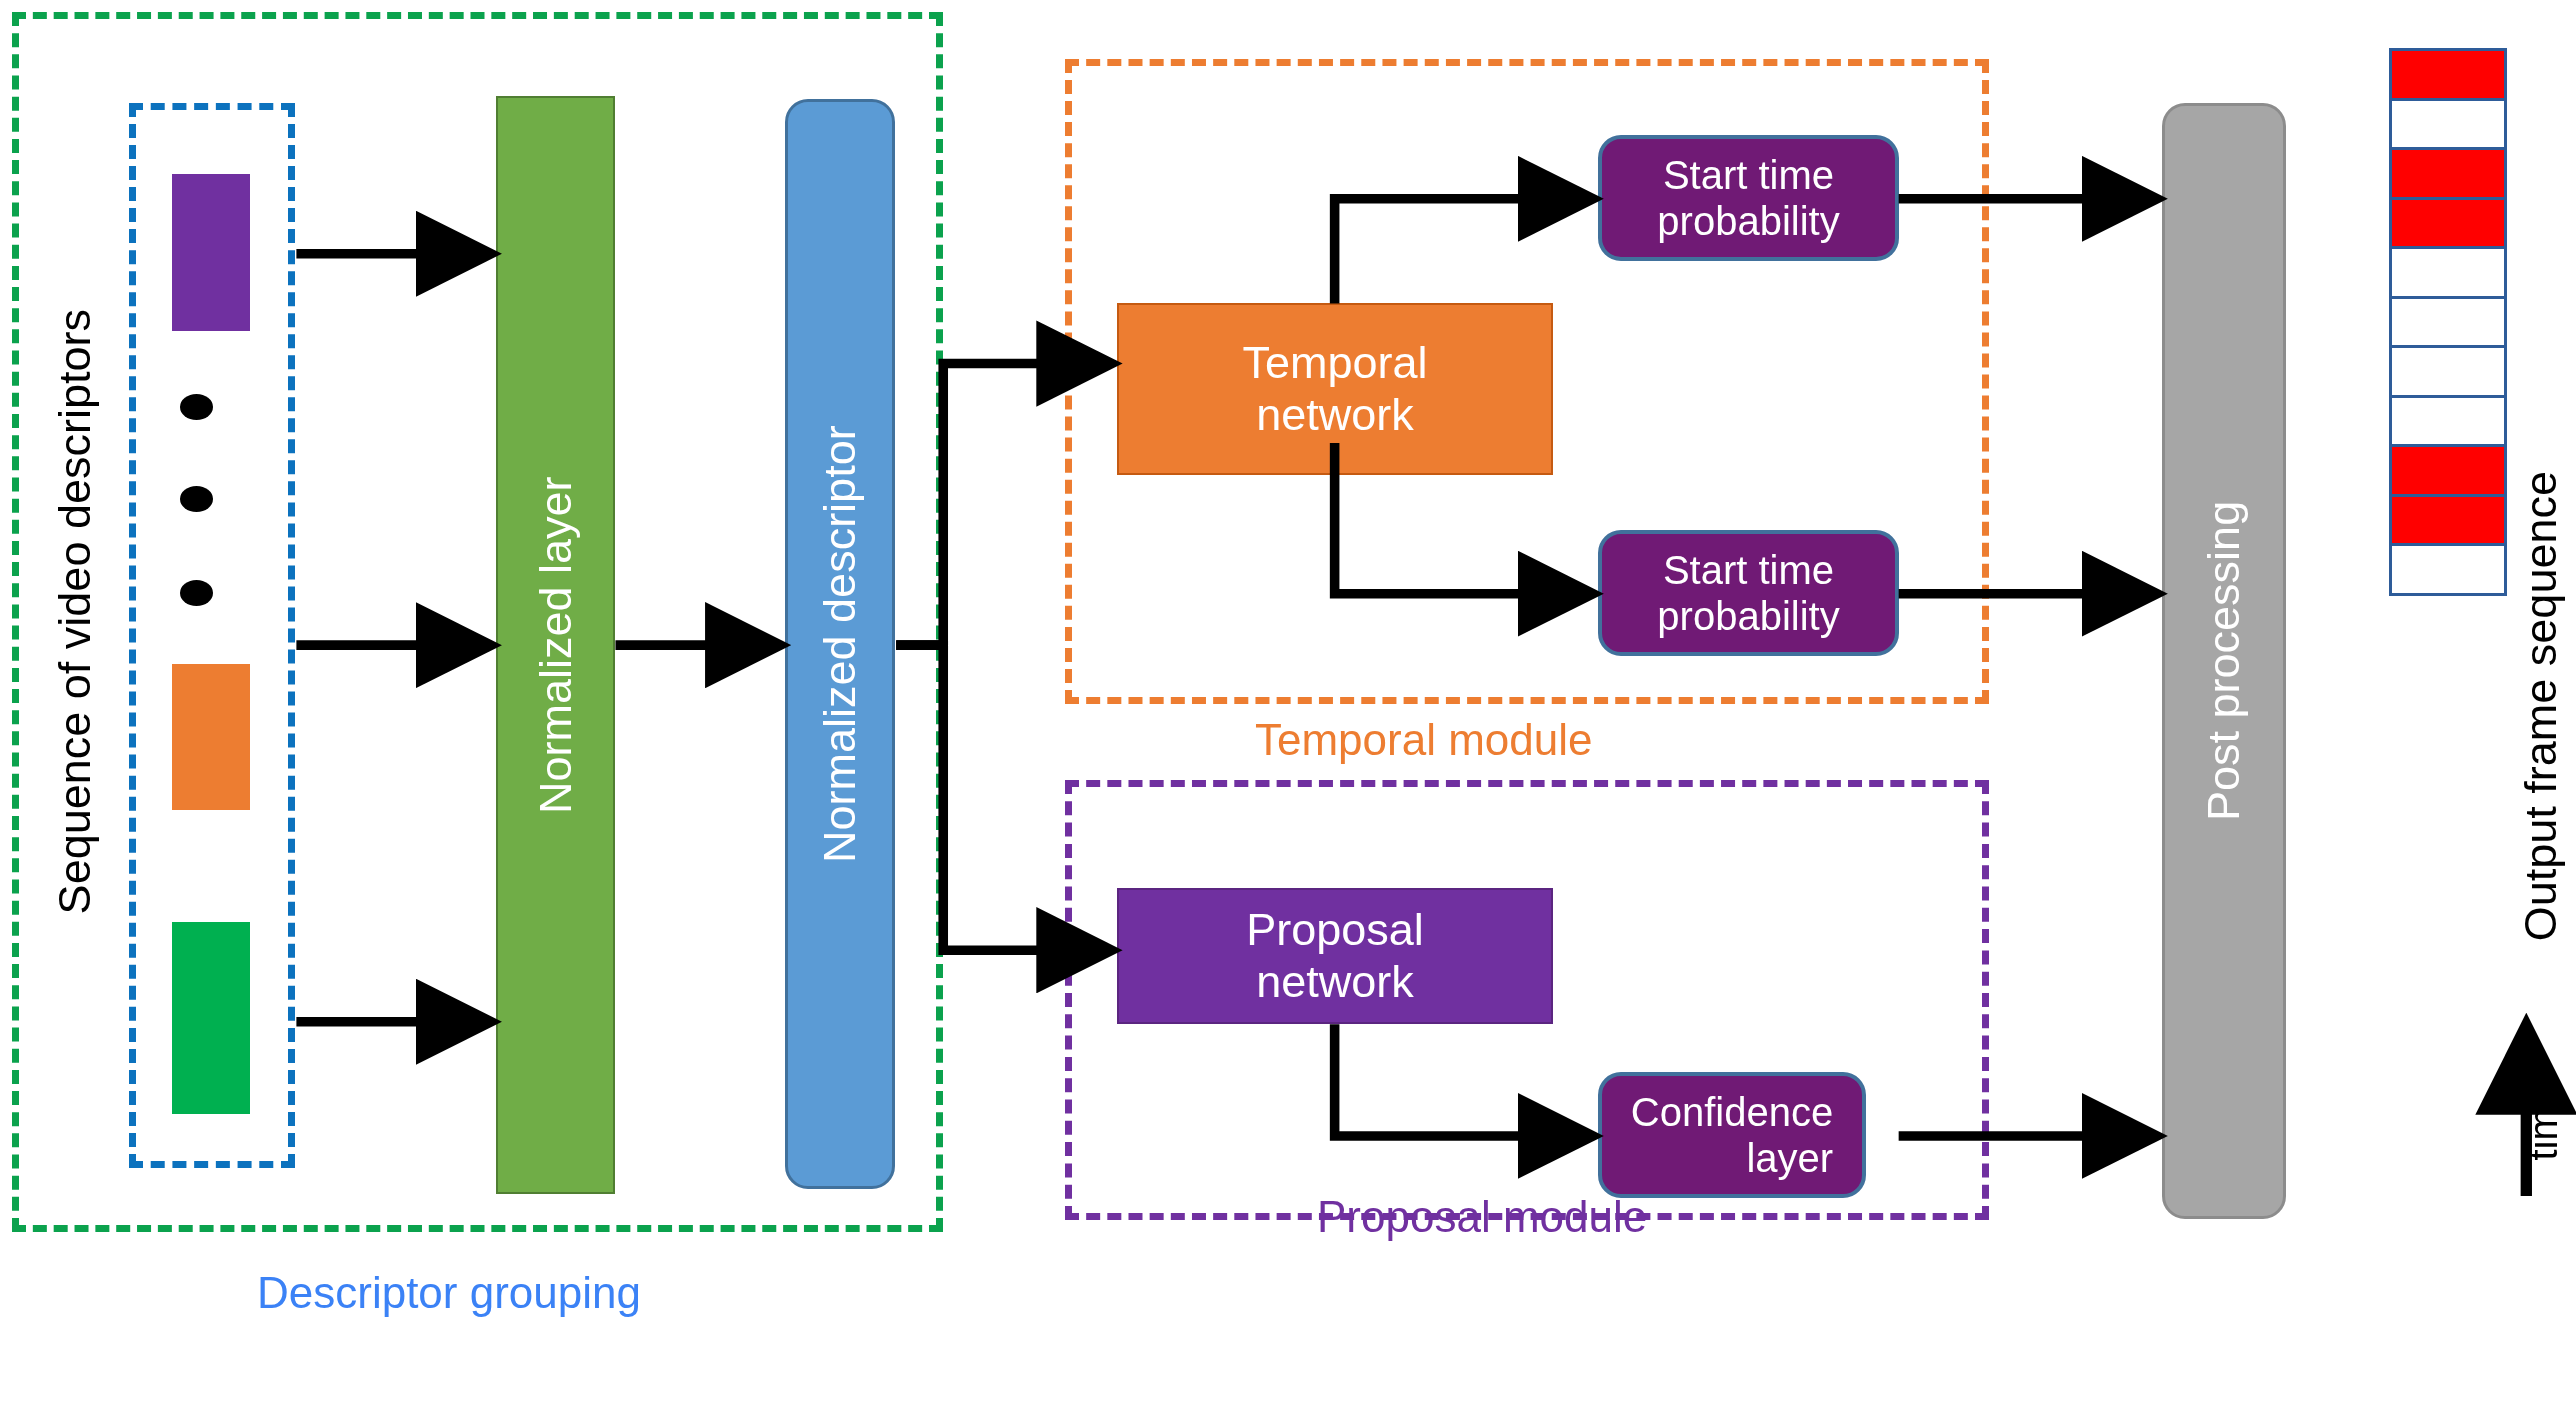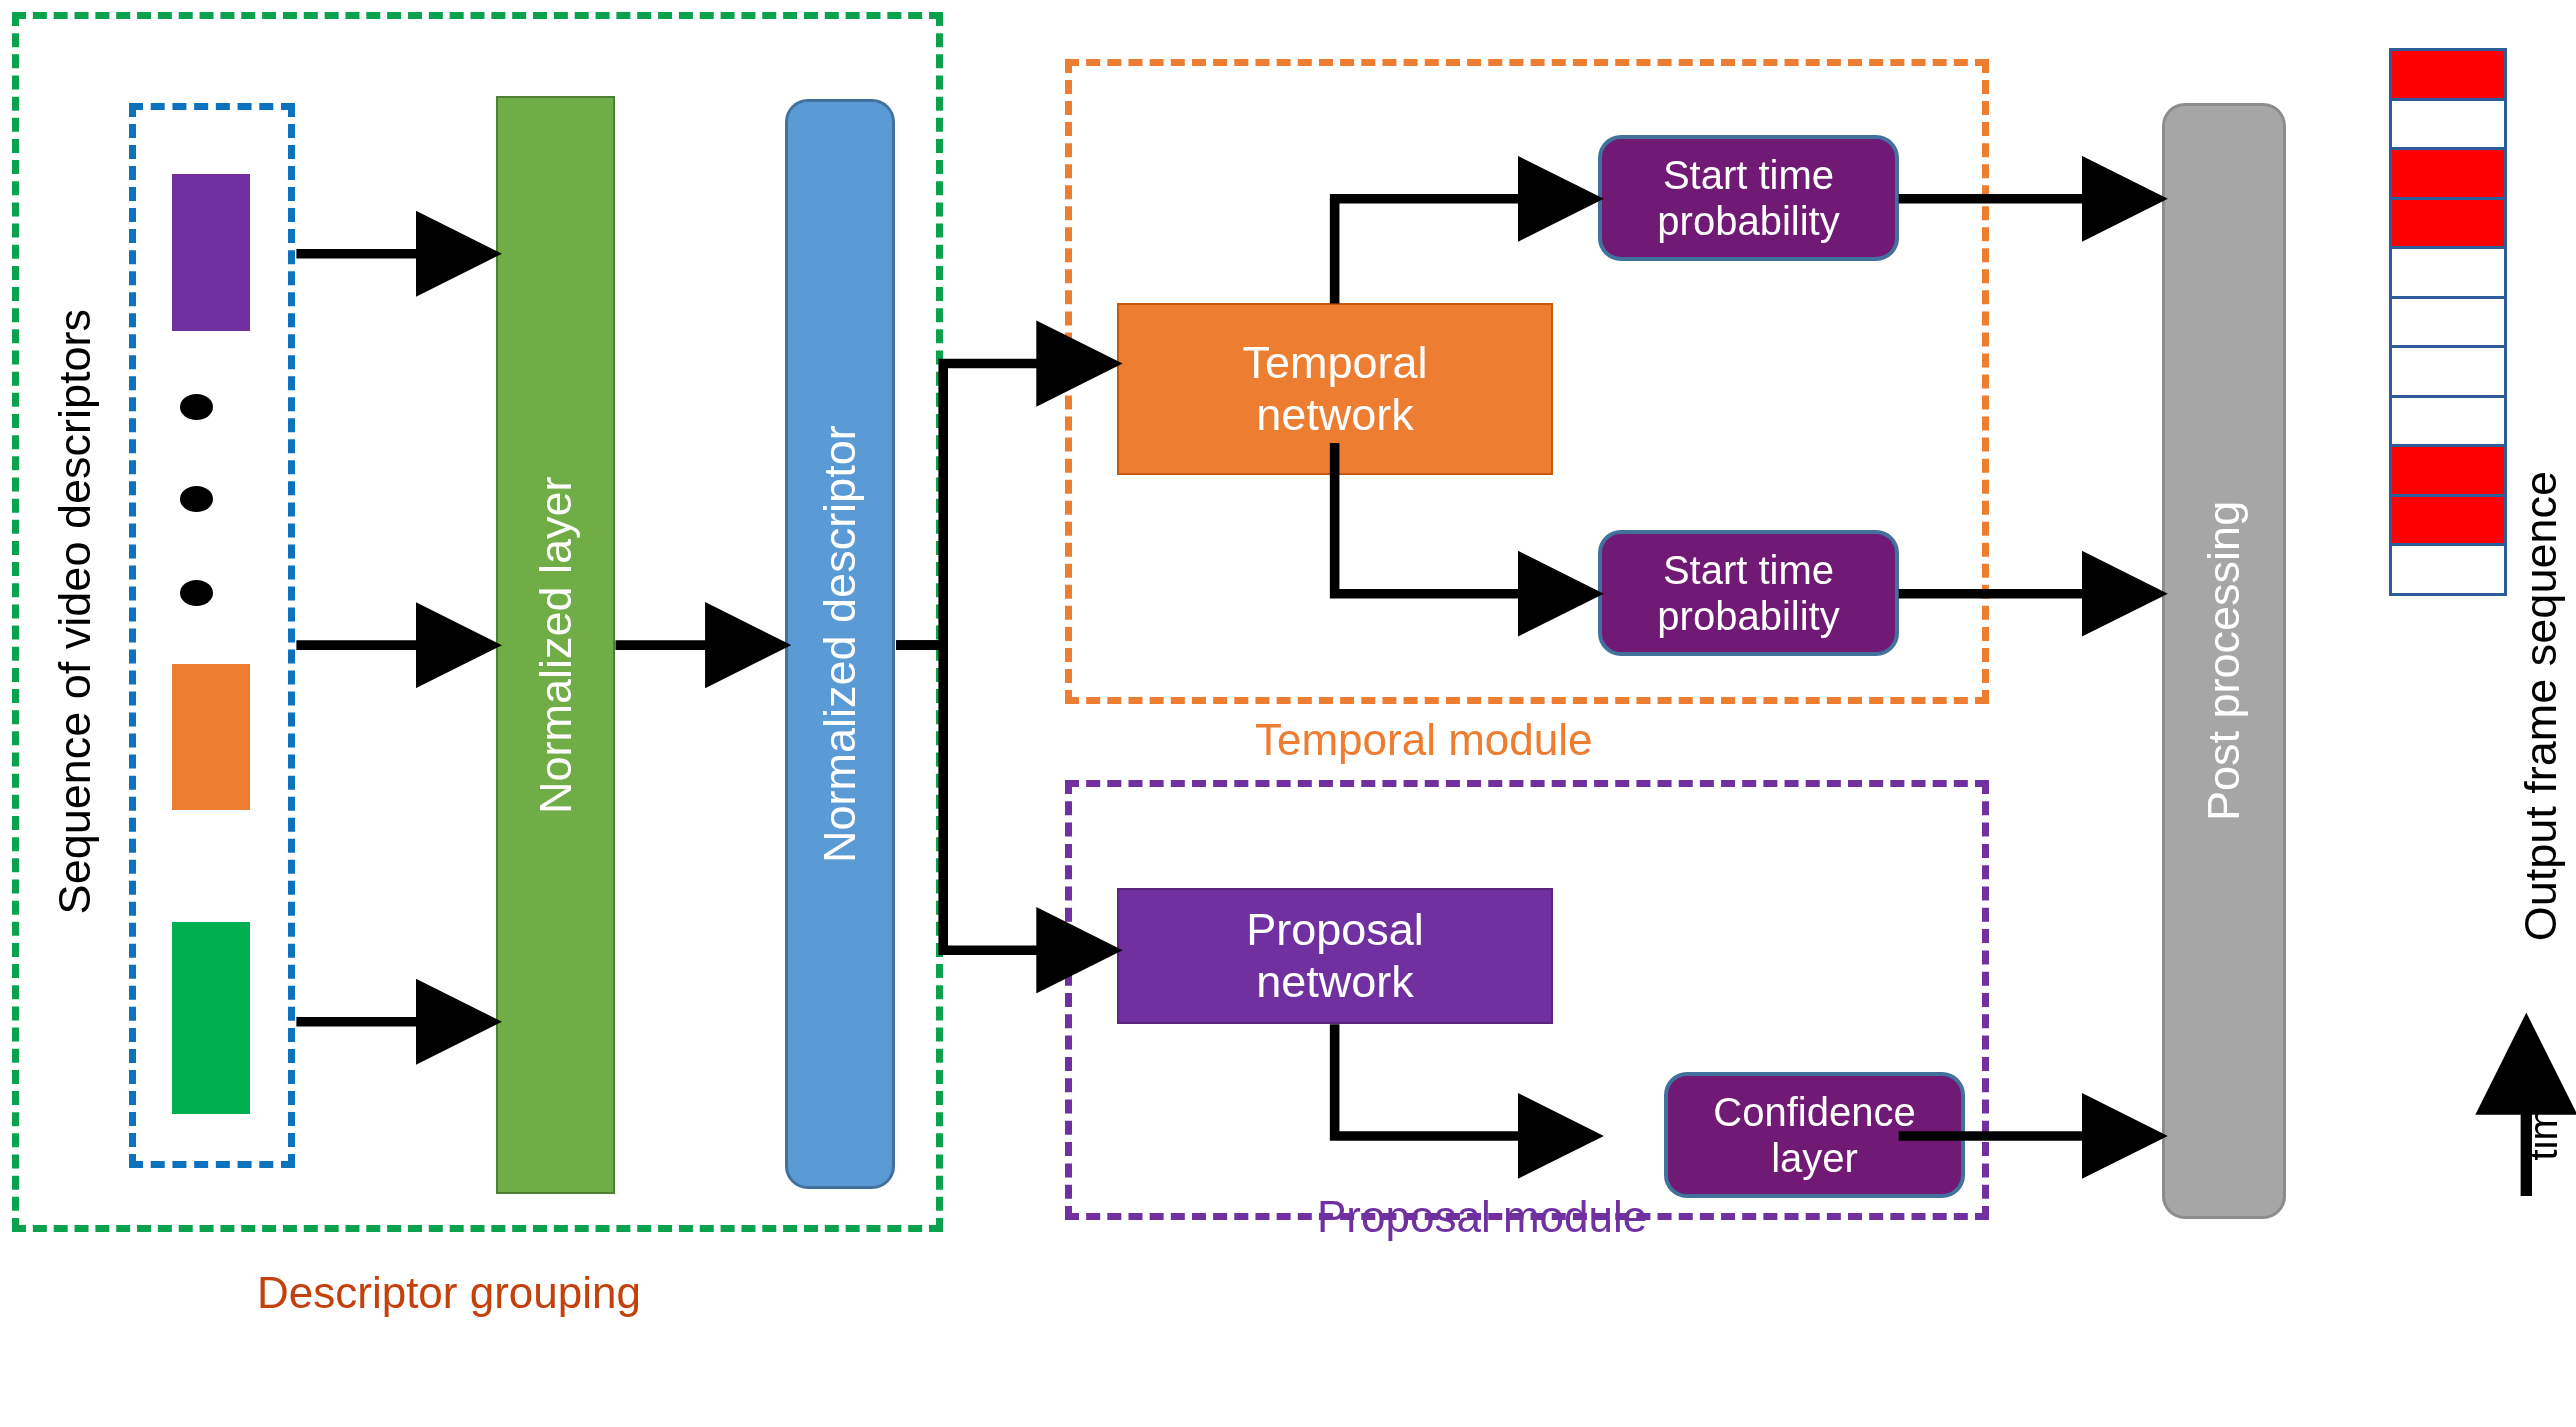--- a/index.html
+++ b/index.html
@@ -92,21 +92,21 @@
     font-size: 45px;
     line-height: 1;
   }
 
   
   .caption {
     position: absolute;
     font-size: 44px;
     white-space: nowrap;
   }
-  .cap-green  { color: #c2410c; }
+  .cap-green  { color: #3b82f6; }
   .cap-orange { color: #ED7D31; }
   .cap-purple { color: #7030A0; }
 
   
   .dot {
     position: absolute;
     background: #000000;
     border-radius: 50%;
   }
 
@@ -212,21 +212,21 @@
   <div class="dashed dashed-purple" style="left:1065px; top:780px; width:924px; height:440px;"></div>
   <div class="caption cap-purple" style="left:1292px; top:1192px;margin-left:25px;">Proposal module</div>
 
   <div class="block purple-net" style="left:1117px; top:888px; width:436px; height:136px;">
     <span style="display:block;">
       <span>Proposal</span><br>
       <span>network</span>
     </span>
   </div>
 
-  <div class="block blue-round" style="left:1664px; top:1072px; width:301px; height:126px;">
+  <div class="block blue-round" style="left:1598px; top:1072px; width:268px; height:126px;text-align:right;">
     <span style="display:block;">
       <span>Confidence</span><br>
       <span>layer</span>
     </span>
   </div>
 
   <div class="caption cap-green" style="left:257px; top:1268px;">Descriptor grouping</div>
 
   <div class="block gray-post" style="left:2162px; top:103px; width:124px; height:1116px;">Post processing</div>
 

